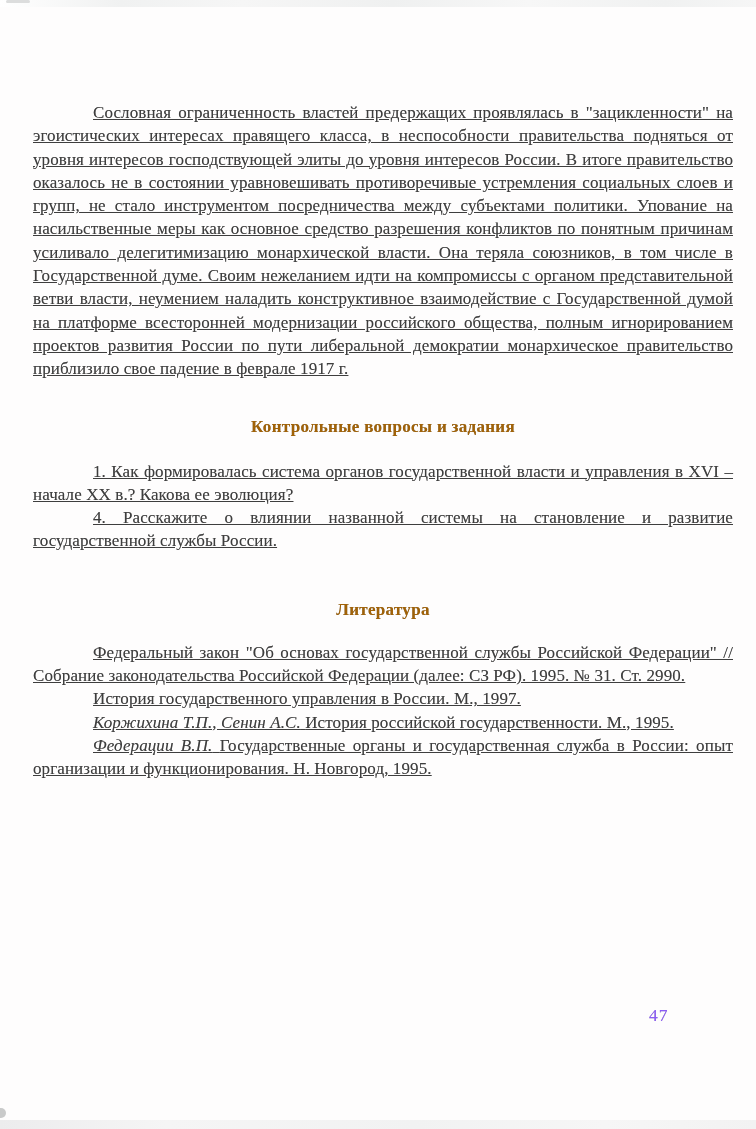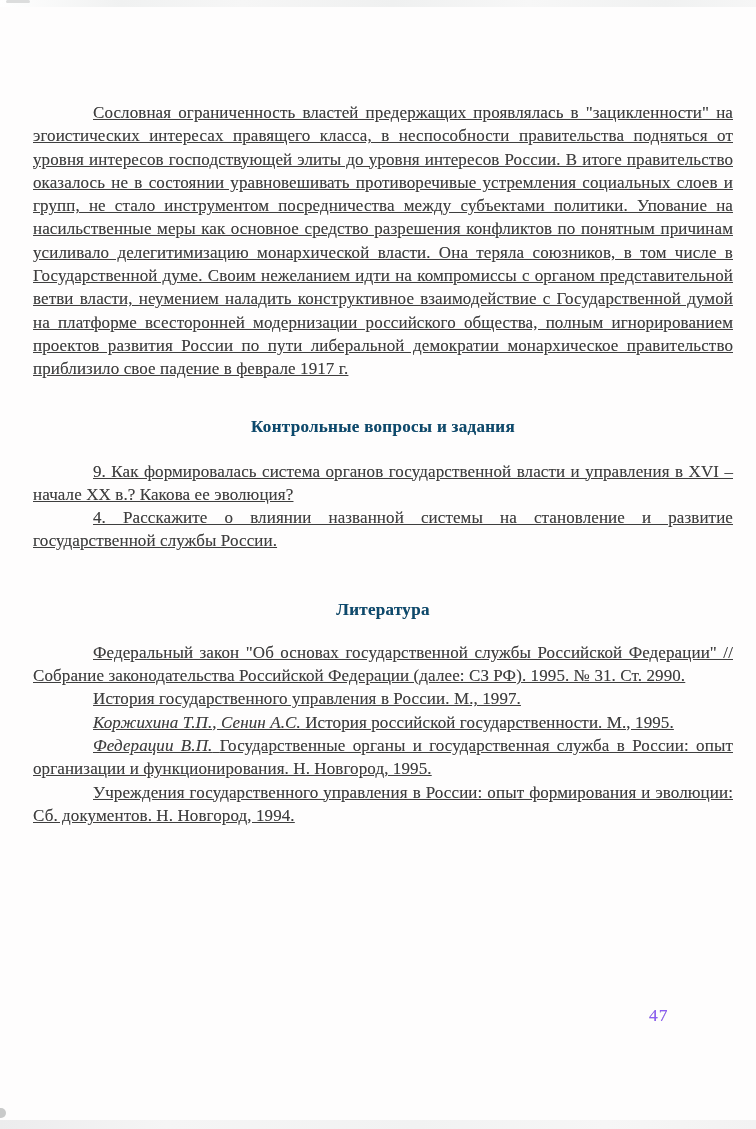--- a/index.html
+++ b/index.html
@@ -34,21 +34,21 @@
   }
   .body-para.first {
     margin-top: 101px;
   }
   .section-heading {
     margin: 34px 0 22px 0;
     font-size: 17px;
     line-height: 23px;
     font-weight: bold;
     text-align: center;
-    color: #0c4a6e;
+    color: #a16207;
     letter-spacing: 0.3px;
     text-shadow: 0 0 0.6px rgba(55,55,55,0.5);
   }
   .section-heading.lit {
     margin: 45px 0 20px 0;
   }
   .lit-author {
     font-style: italic;
   }
   .page-number {
@@ -99,35 +99,34 @@
 
   <div class="scan-edge-top"></div>
   <div class="scan-mark-top-left"></div>
 
   <div class="content">
 
     <p class="body-para first">Сословная ограниченность властей предержащих проявлялась в "зацикленности" на эгоистических интересах правящего класса, в неспособности правительства подняться от уровня интересов господствующей элиты до уровня интересов России. В итоге правительство оказалось не в состоянии уравновешивать противоречивые устремления социальных слоев и групп, не стало инструментом посредничества между субъектами политики. Упование на насильственные меры как основное средство разрешения конфликтов по понятным причинам усиливало делегитимизацию монархической власти. Она теряла союзников, в том числе в Государственной думе. Своим нежеланием идти на компромиссы с органом представительной ветви власти, неумением наладить конструктивное взаимодействие с Государственной думой на платформе всесторонней модернизации российского общества, полным игнорированием проектов развития России по пути либеральной демократии монархическое правительство приблизило свое падение в феврале 1917 г.</p>
 
     <h2 class="section-heading">Контрольные вопросы и задания</h2>
 
-    <p class="body-para">9. Как формировалась система органов государственной власти и управления в XVI – начале XX в.? Какова ее эволюция?</p>
+    <p class="body-para">1. Как формировалась система органов государственной власти и управления в XVI – начале XX в.? Какова ее эволюция?</p>
 
     <p class="body-para">4. Расскажите о влиянии названной системы на становление и развитие государственной службы России.</p>
 
     <h2 class="section-heading lit">Литература</h2>
 
     <p class="body-para">Федеральный закон "Об основах государственной службы Российской Федерации" // Собрание законодательства Российской Федерации (далее: СЗ РФ). 1995. № 31. Ст. 2990.</p>
 
     <p class="body-para">История государственного управления в России. М., 1997.</p>
 
     <p class="body-para"><em class="lit-author">Коржихина Т.П., Сенин А.С.</em> <span>История российской государственности. М., 1995.</span></p>
 
     <p class="body-para"><em class="lit-author">Федерации В.П.</em> <span>Государственные органы и государственная служба в России: опыт организации и функционирования. Н. Новгород, 1995.</span></p>
 
-    <p class="body-para">Учреждения государственного управления в России: опыт формирования и эволюции: Сб. документов. Н. Новгород, 1994.</p>
 
   </div>
 
   <div class="page-number">47</div>
 
   <div class="scan-edge-bottom"></div>
   <div class="scan-speck-bottom-left"></div>
 
 </div>
 

